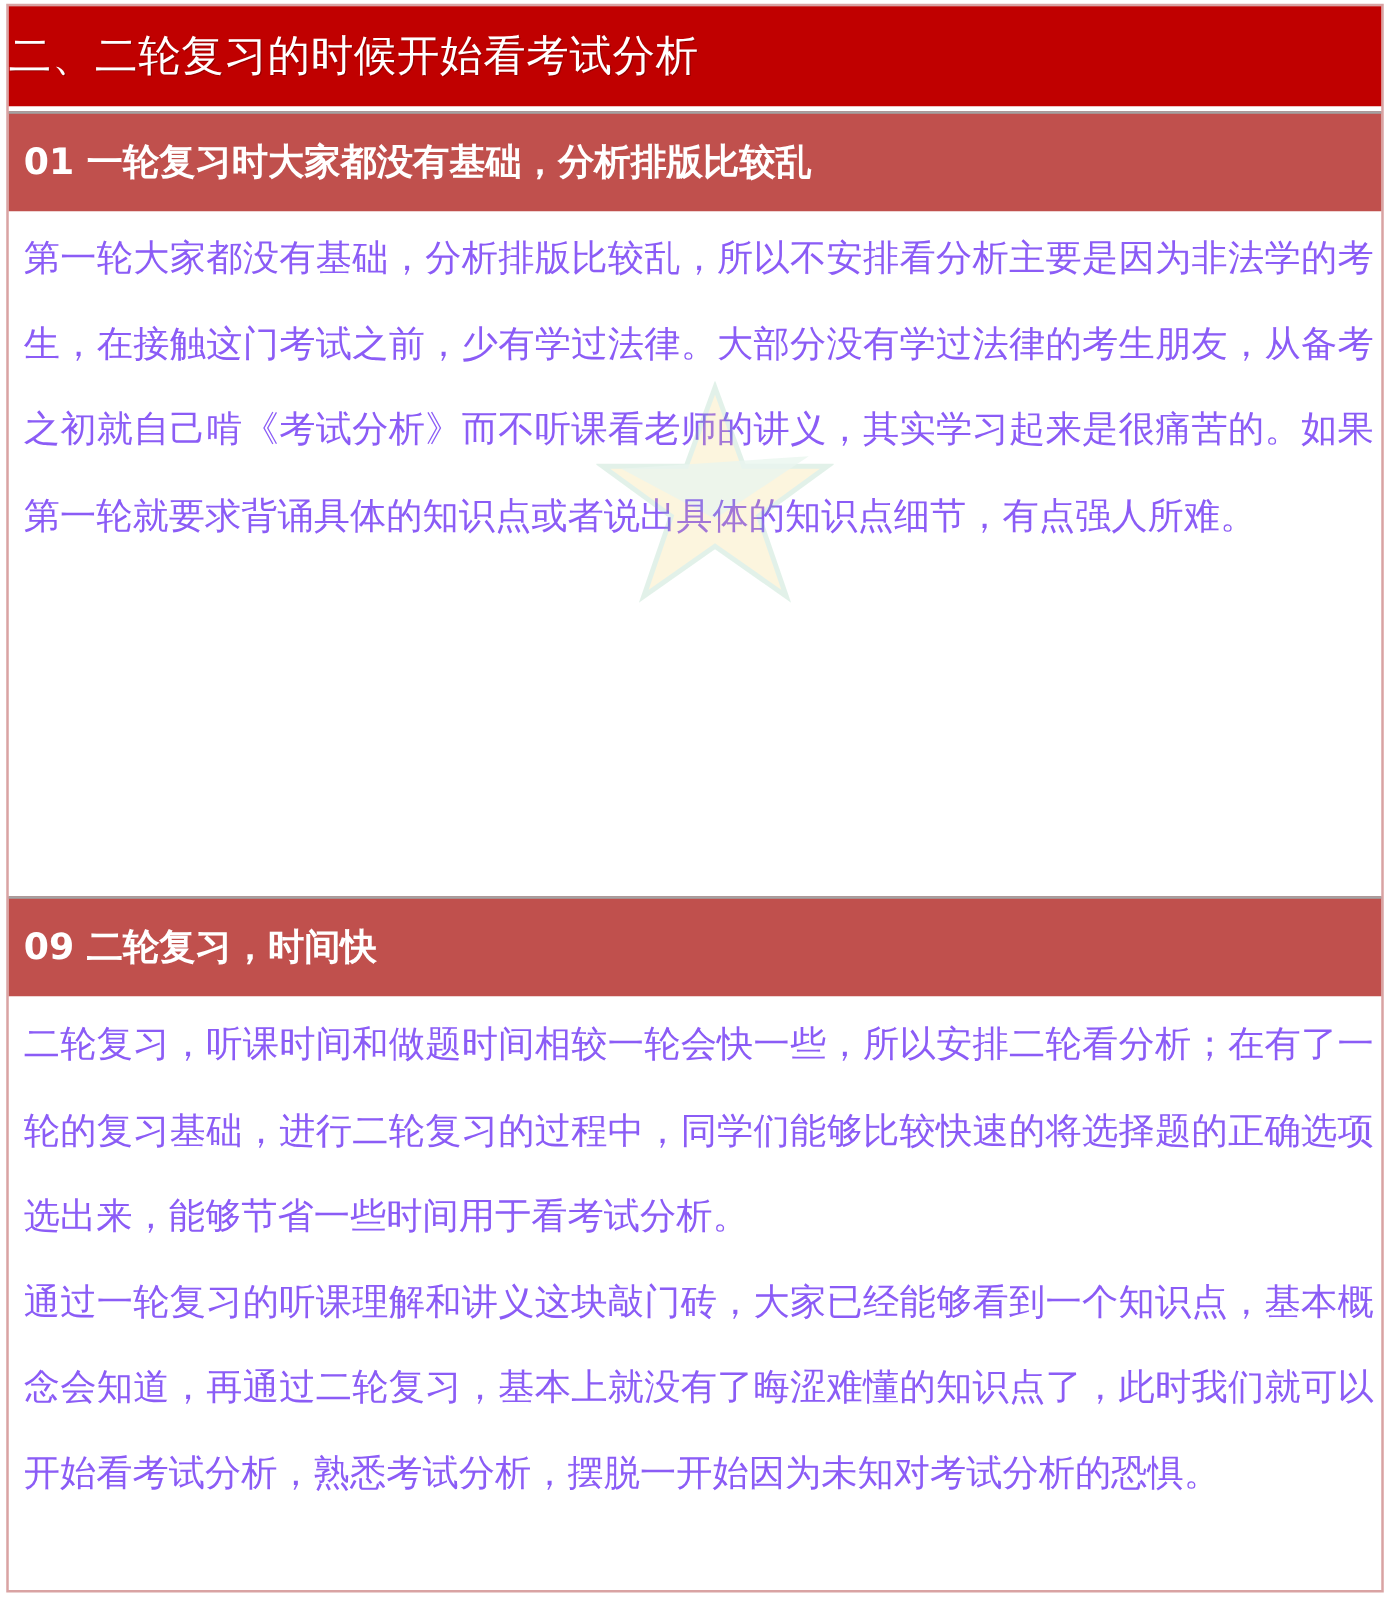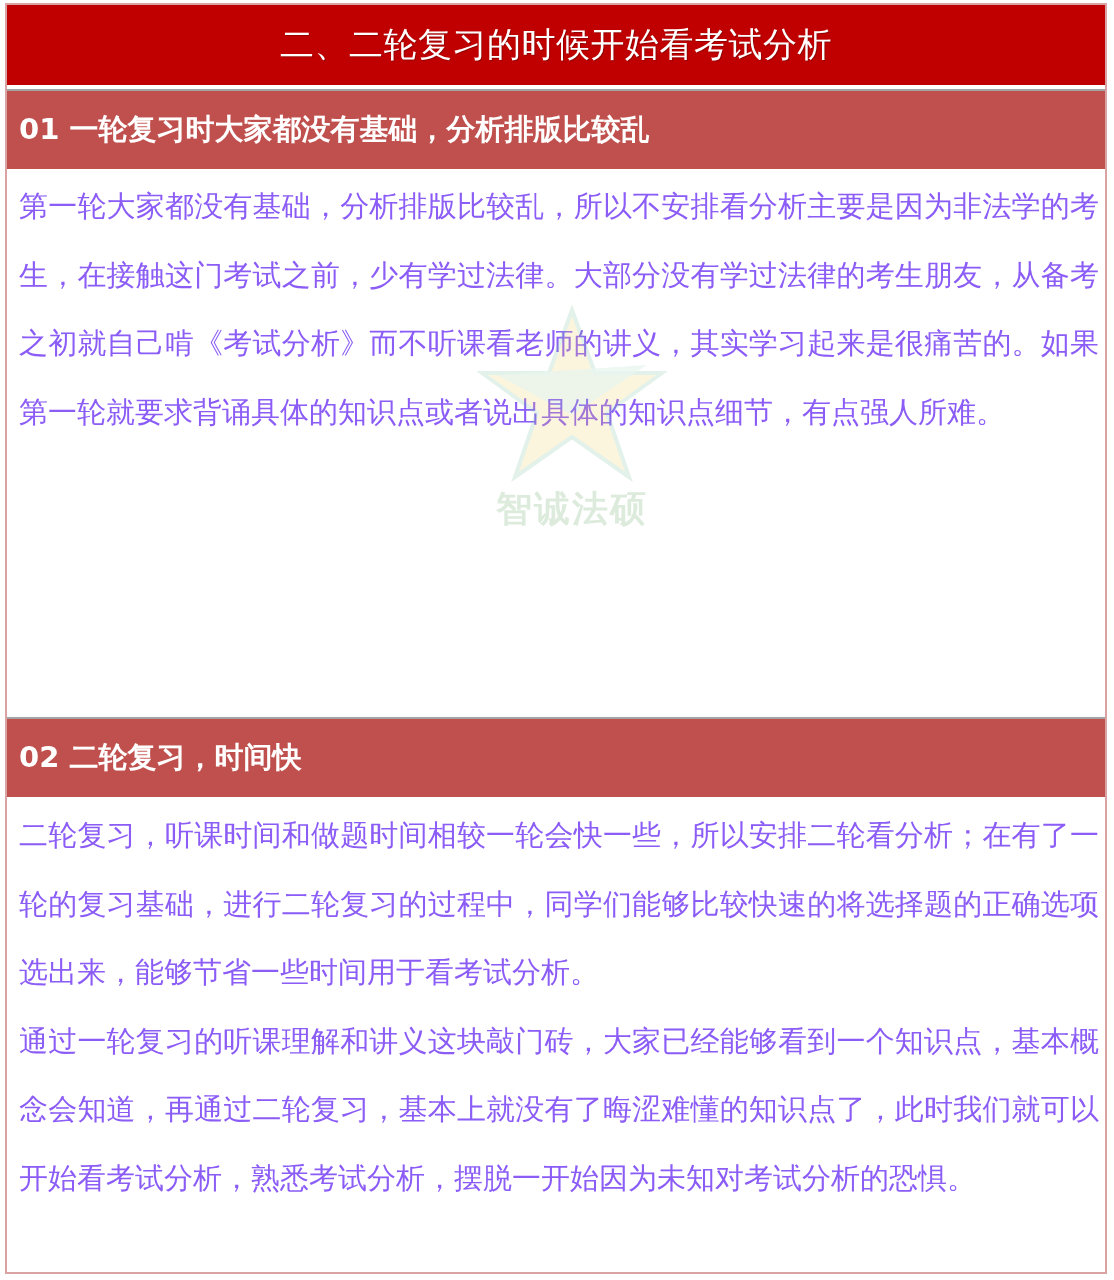--- a/index.html
+++ b/index.html
@@ -26,21 +26,20 @@
     }
     .banner {
       position: absolute;
       left: 0;
       top: 0;
       width: 100%;
       height: 80px;
       background: #c00000;
       display: flex;
       align-items: center;
-      justify-content: center;
       color: #ffffff;
       font-family: Liberation Serif, serif;
       font-size: 34px;
       letter-spacing: 0.5px;
       text-shadow: 1px 1px 0 rgba(120,0,0,0.6);
     }
     .section-header {
       position: absolute;
       left: 0;
       width: 100%;
@@ -107,29 +106,28 @@
 
   <div class="section-header s1">
     <span>01 一轮复习时大家都没有基础，分析排版比较乱</span>
   </div>
 
   <div class="body-block b1">
     <p>第一轮大家都没有基础，分析排版比较乱，所以不安排看分析主要是因为非法学的考生，在接触这门考试之前，少有学过法律。大部分没有学过法律的考生朋友，从备考之初就自己啃《考试分析》而不听课看老师的讲义，其实学习起来是很痛苦的。如果第一轮就要求背诵具体的知识点或者说出具体的知识点细节，有点强人所难。</p>
   </div>
 
   <div class="section-header s2">
-    <span>02  二轮复习，时间快</span>
+    <span>09  二轮复习，时间快</span>
   </div>
 
   <div class="body-block b2">
     <p>二轮复习，听课时间和做题时间相较一轮会快一些，所以安排二轮看分析；在有了一轮的复习基础，进行二轮复习的过程中，同学们能够比较快速的将选择题的正确选项选出来，能够节省一些时间用于看考试分析。</p>
     <p>通过一轮复习的听课理解和讲义这块敲门砖，大家已经能够看到一个知识点，基本概念会知道，再通过二轮复习，基本上就没有了晦涩难懂的知识点了，此时我们就可以开始看考试分析，熟悉考试分析，摆脱一开始因为未知对考试分析的恐惧。</p>
   </div>
 
   <div class="watermark">
     <svg width="190" height="180" viewBox="0 0 190 180">
       <polygon points="95,5 118,68 185,68 130,108 152,172 95,132 38,172 60,108 5,68 72,68" fill="#f3d36b" stroke="#7fc4a0" stroke-width="4"></polygon>
       <polygon points="20,70 170,60 95,110" fill="#9fd4b8" opacity="0.8"></polygon>
     </svg>
-    <div class="watermark-text">智诚法硕</div>
   </div>
 
 </div>
 
 </body></html>

